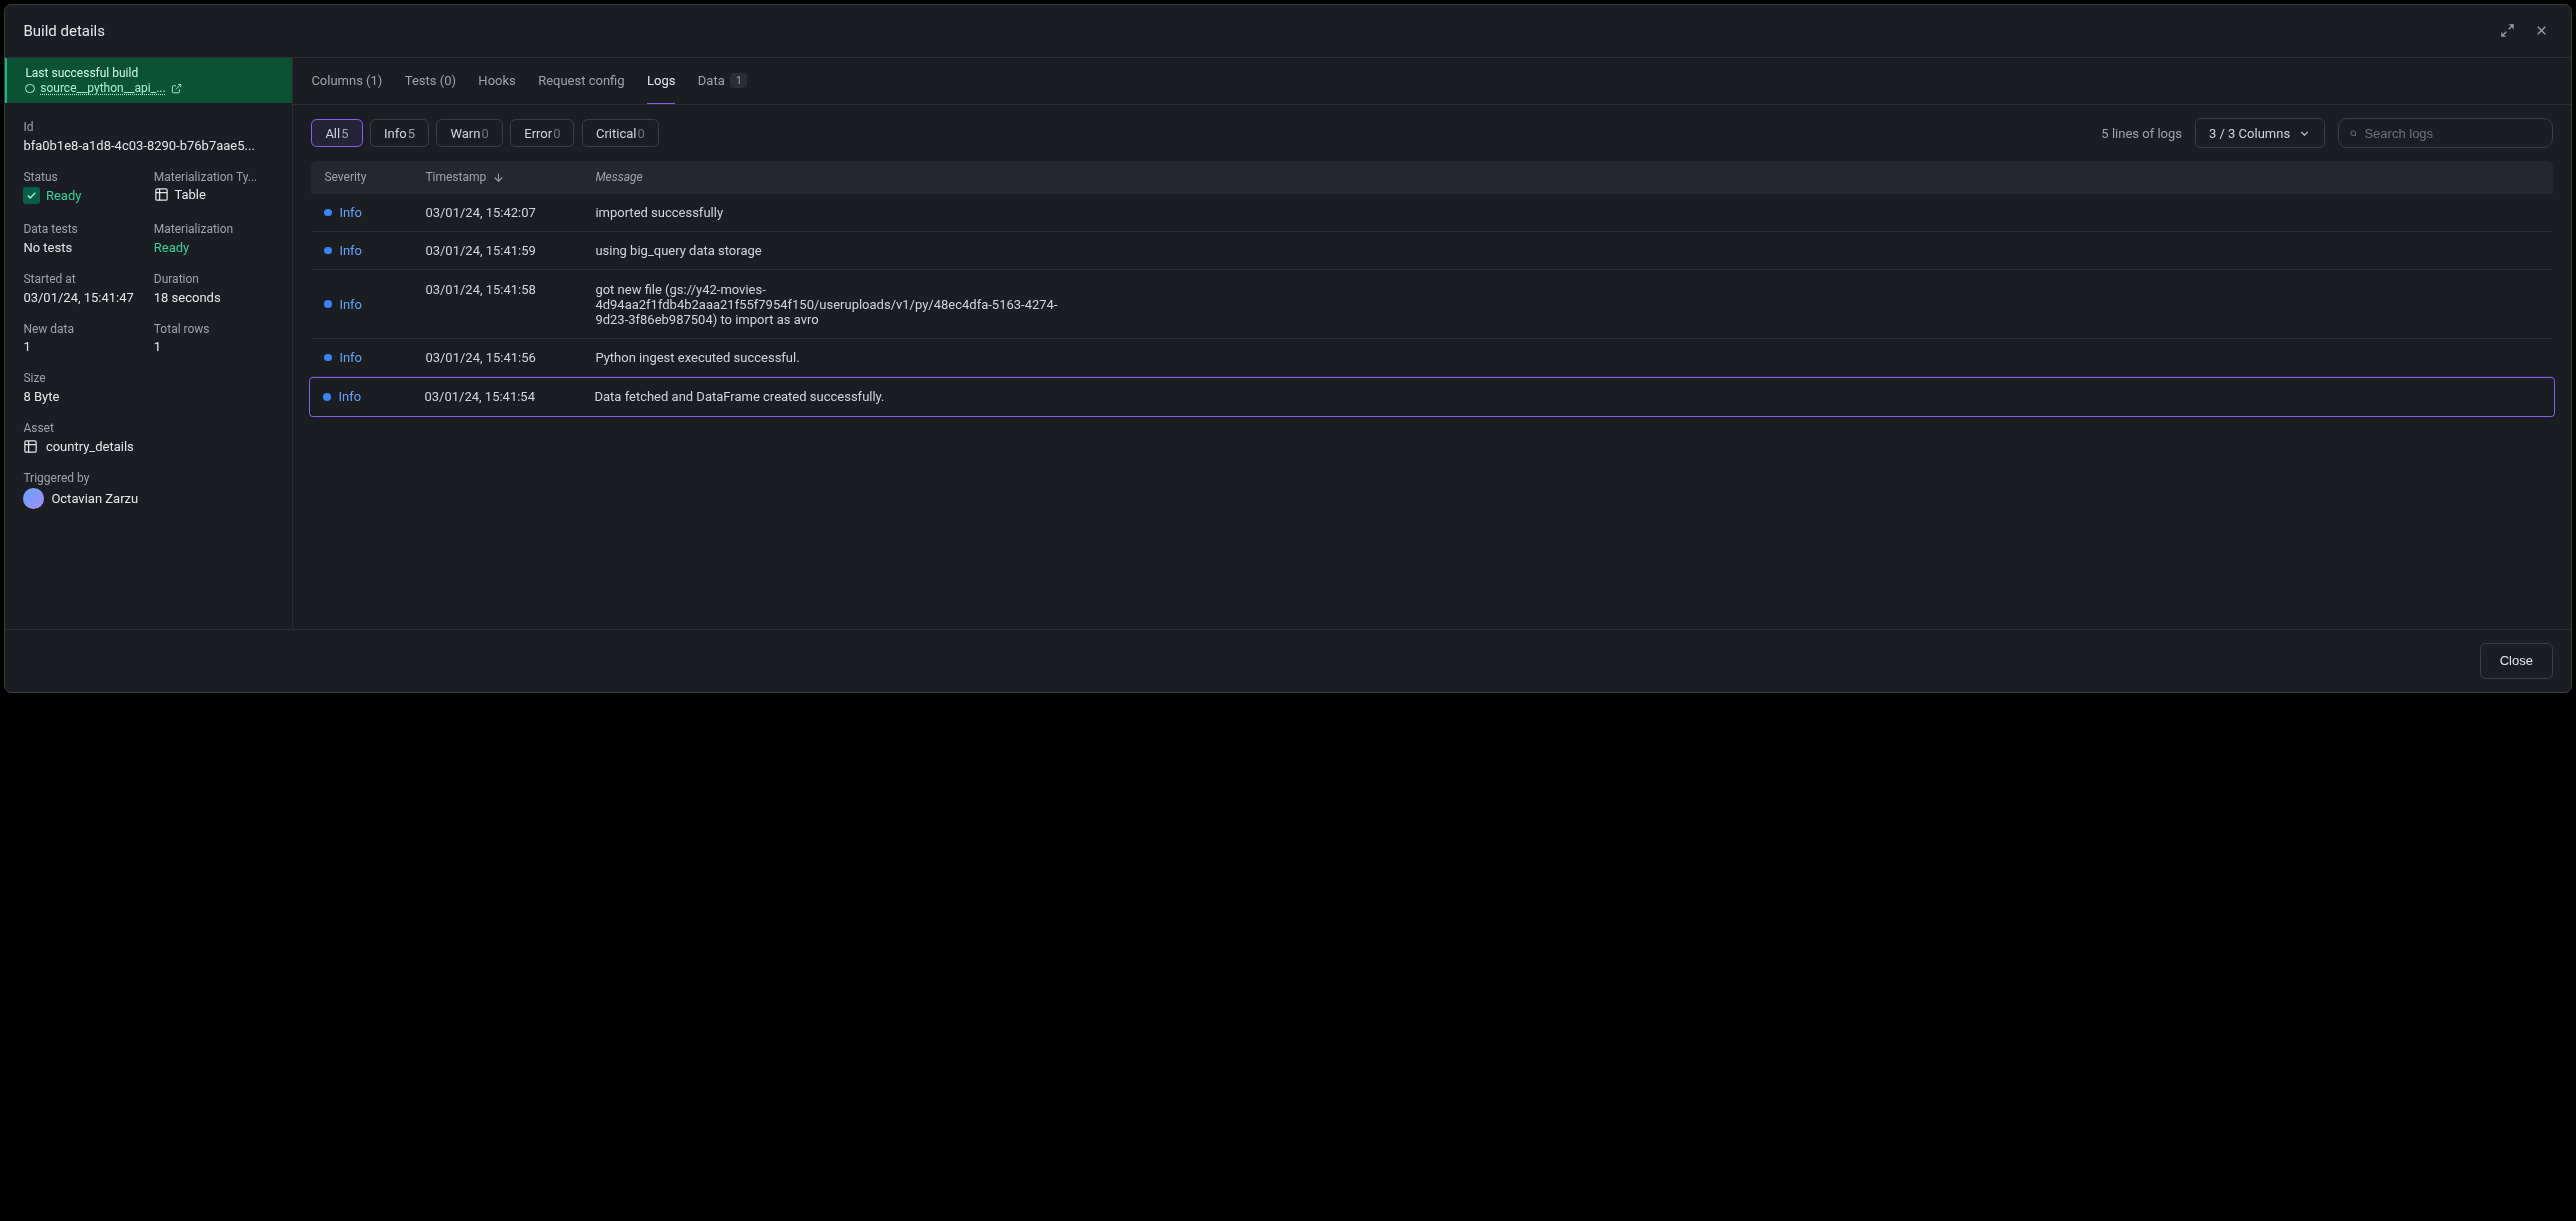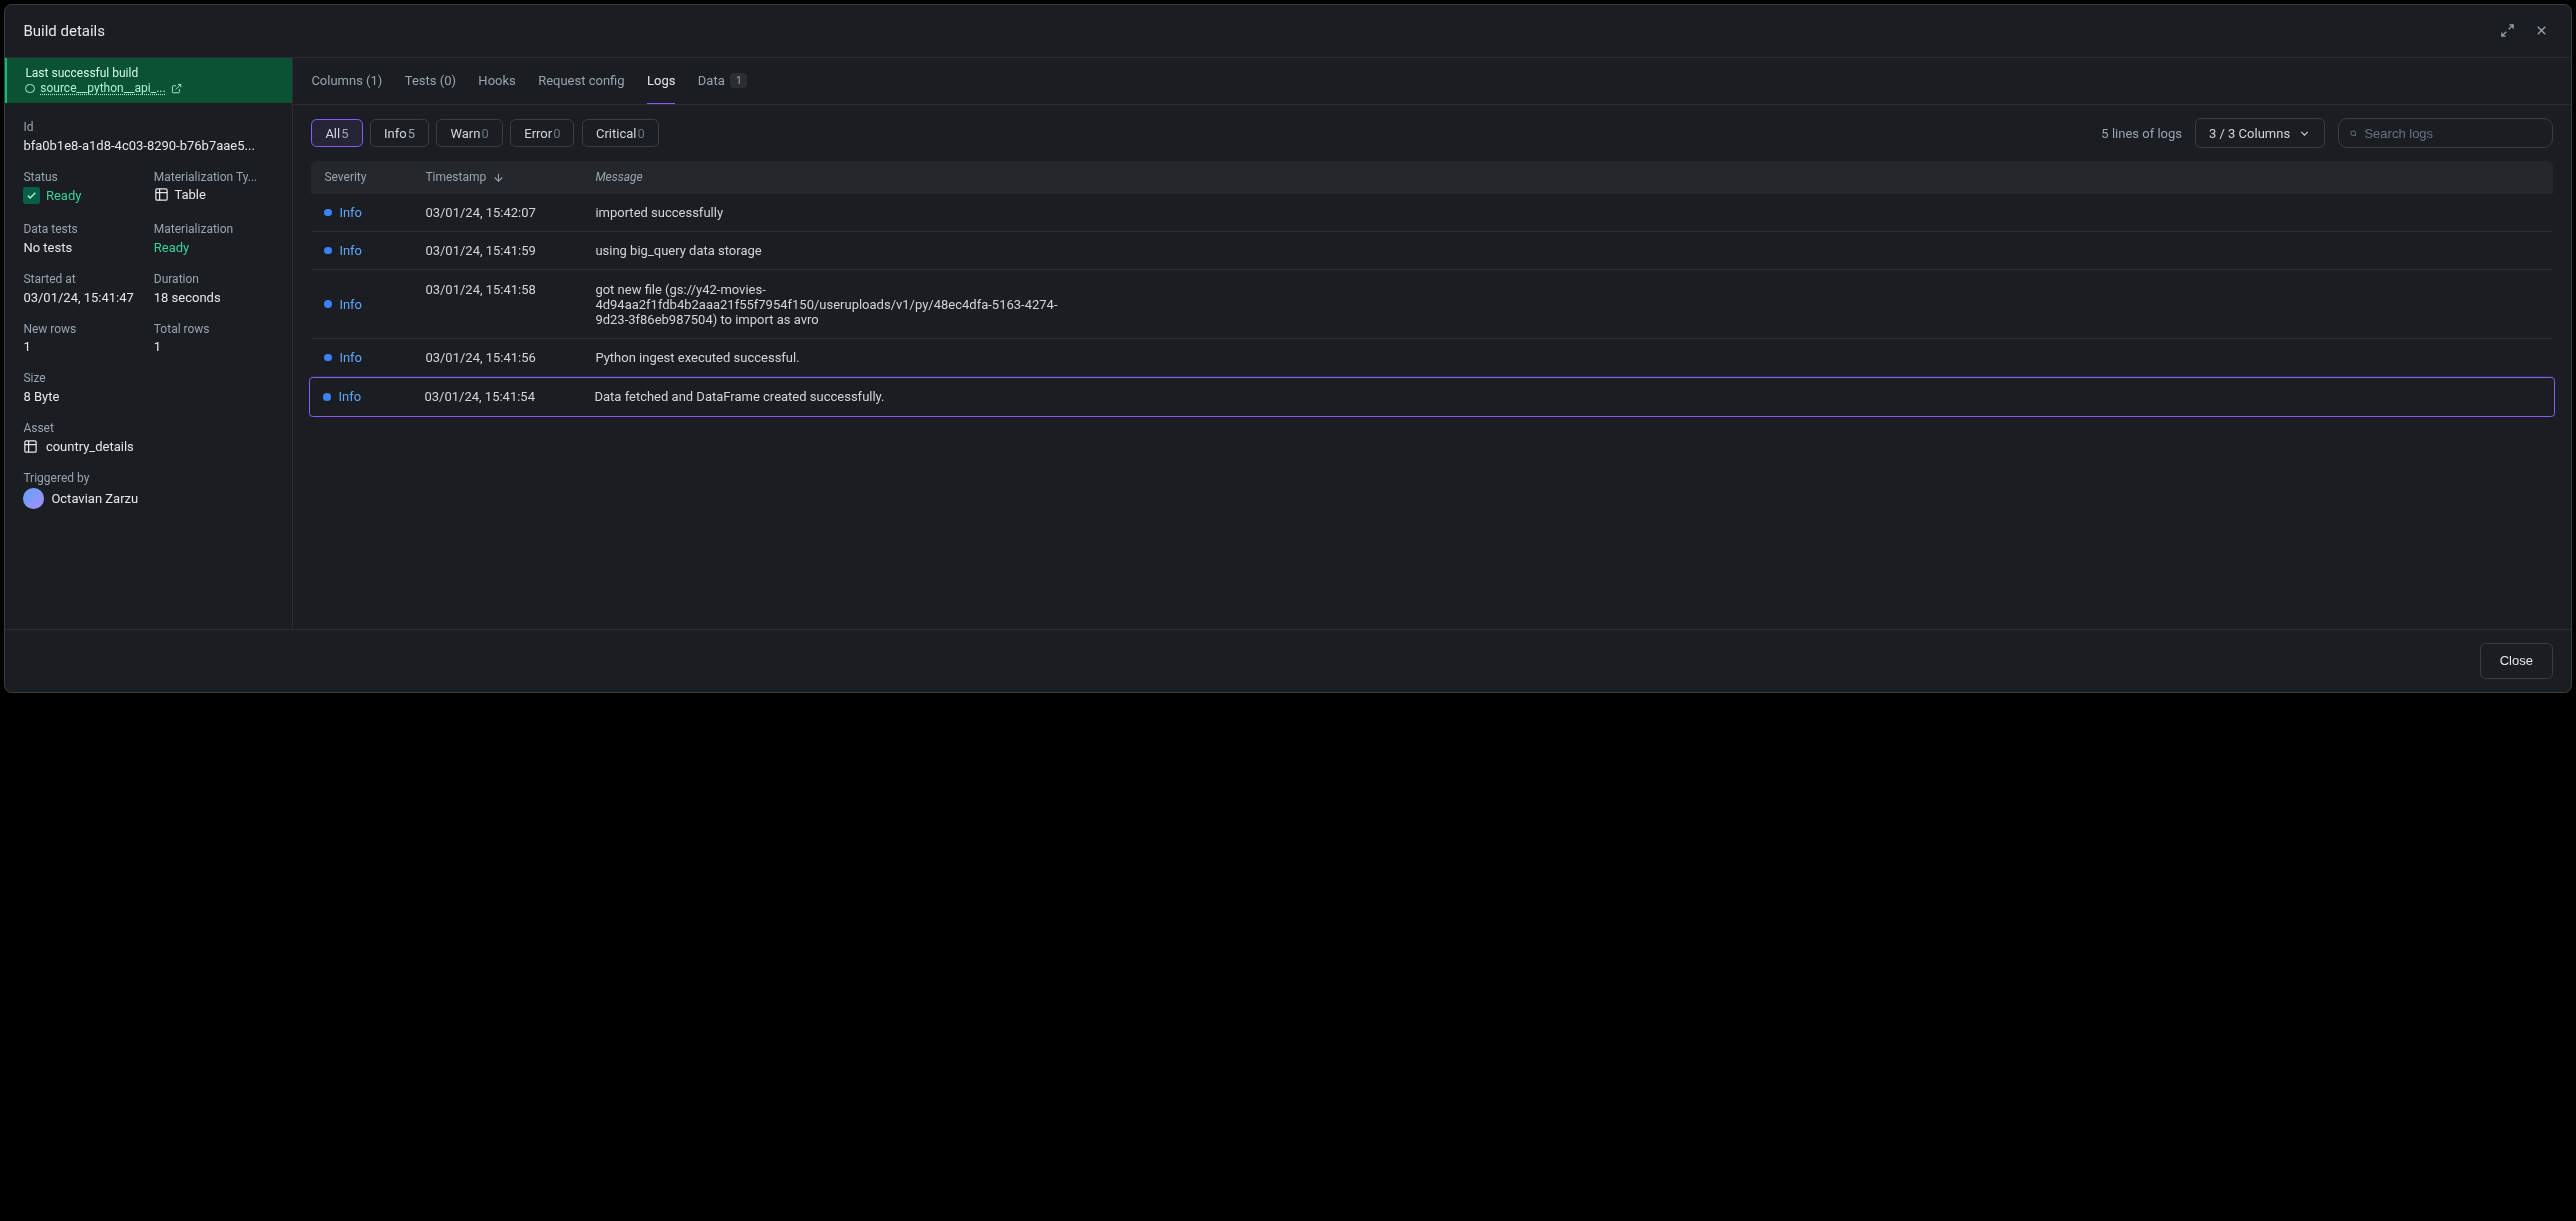--- a/index.html
+++ b/index.html
@@ -368,21 +368,21 @@
             <div class="field-value">03/01/24, 15:41:47</div>
           </div>
           <div class="field">
             <div class="field-label">Duration</div>
             <div class="field-value">18 seconds</div>
           </div>
         </div>
 
         <div class="field-row">
           <div class="field">
-            <div class="field-label">New rows</div>
+            <div class="field-label">New data</div>
             <div class="field-value">1</div>
           </div>
           <div class="field">
             <div class="field-label">Total rows</div>
             <div class="field-value">1</div>
           </div>
         </div>
 
         <div class="field">
           <div class="field-label">Size</div>

